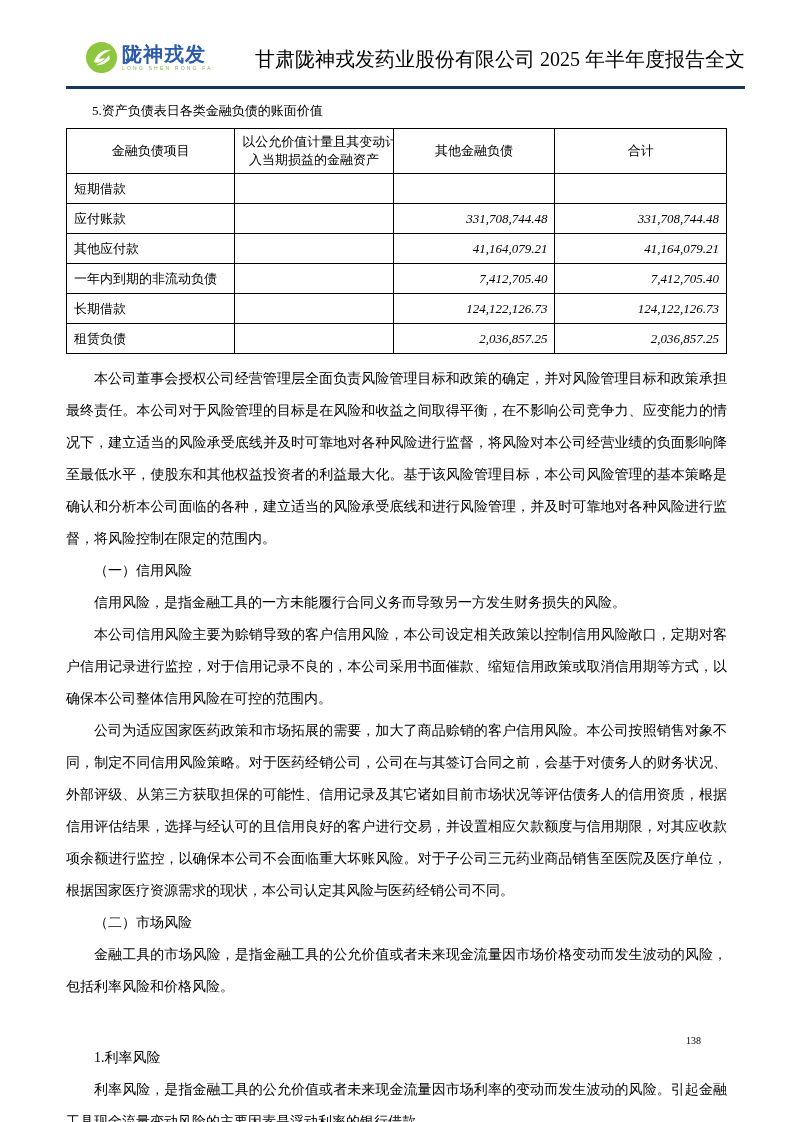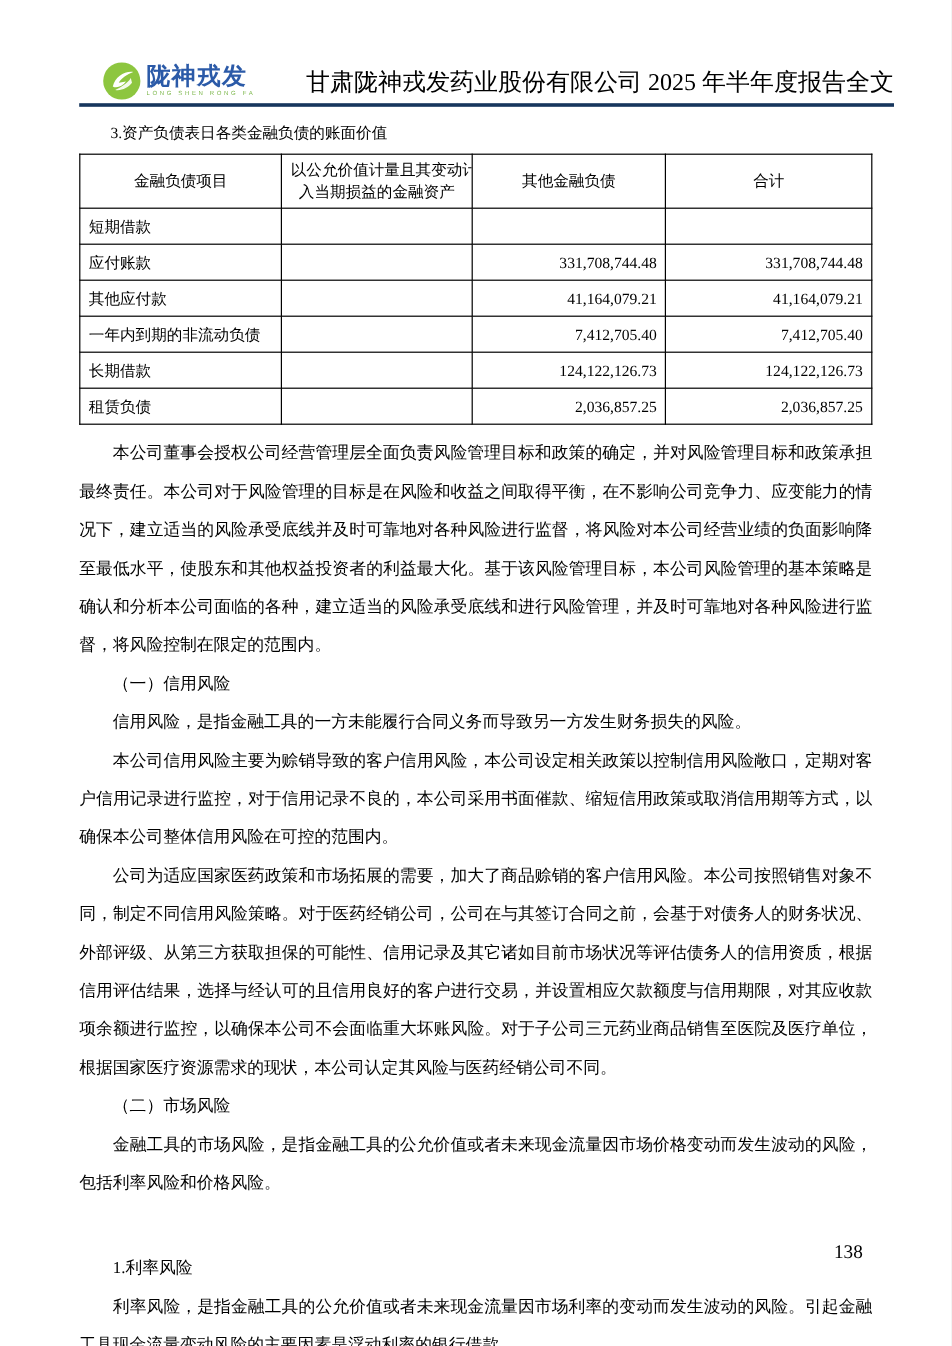--- a/index.html
+++ b/index.html
@@ -19,21 +19,21 @@
   .page-header {
     position: absolute;
     left: 66px;
     top: 44px;
     width: 679px;
     height: 45px;
     border-bottom: 3px solid #17365d;
     display: flex;
     justify-content: space-between;
     align-items: flex-end;
-    padding-bottom: 3px;
+    padding-bottom: 13px;
   }
   .logo-block {
     display: flex;
     align-items: center;
     margin-left: 20px;
     gap: 5px;
   }
   .logo-circle {
     width: 31px;
     height: 31px;
@@ -89,21 +89,21 @@
     border: 1px solid #000000;
     font-size: 13px;
     font-weight: normal;
     padding: 2px 7px;
     vertical-align: middle;
     overflow: hidden;
     white-space: nowrap;
   }
   .fin-table th { text-align: center; height: 45px; line-height: 18px; }
   .fin-table td { height: 30px; }
-  .fin-table td.num { text-align: right; }
+  .fin-table td.num { text-align: right; font-style: italic; }
   .col-item  { width: 25.5%; }
   .col-fvtpl { width: 24.0%; }
   .col-other { width: 24.5%; }
   .col-total { width: 26.0%; }
 
   
   .body-text { margin-top: 9px; }
   .body-text p {
     font-size: 14px;
     line-height: 32px;
@@ -111,22 +111,22 @@
     text-justify: inter-ideograph;
     text-indent: 2em;
   }
   .body-text p.heading { font-weight: normal; text-align: left; }
   .body-text p.subheading { text-align: left; margin-top: 39px; }
 
   
   .page-number {
     position: absolute;
     top: 1035px;
-    right: 74px;
-    font-size: 16px;
+    right: 92px;
+    font-size: 10px;
   }
 </style>
 </head>
 <body>
 
 <div class="page">
 
   <div class="page-header">
     <div class="logo-block">
       <span class="logo-circle">
@@ -138,21 +138,21 @@
       <span class="logo-name-wrap">
         <span class="logo-brand">陇神戎发</span>
         <span class="logo-sub">LONG SHEN RONG FA</span>
       </span>
     </div>
     <div class="doc-title">甘肃陇神戎发药业股份有限公司 2025 年半年度报告全文</div>
   </div>
 
   <div class="content">
 
-    <div class="table-title">3.资产负债表日各类金融负债的账面价值</div>
+    <div class="table-title">5.资产负债表日各类金融负债的账面价值</div>
 
     <table class="fin-table">
       <colgroup>
         <col class="col-item">
           <col class="col-fvtpl">
           <col class="col-other">
           <col class="col-total">
       </colgroup>
       <thead>
         <tr>

